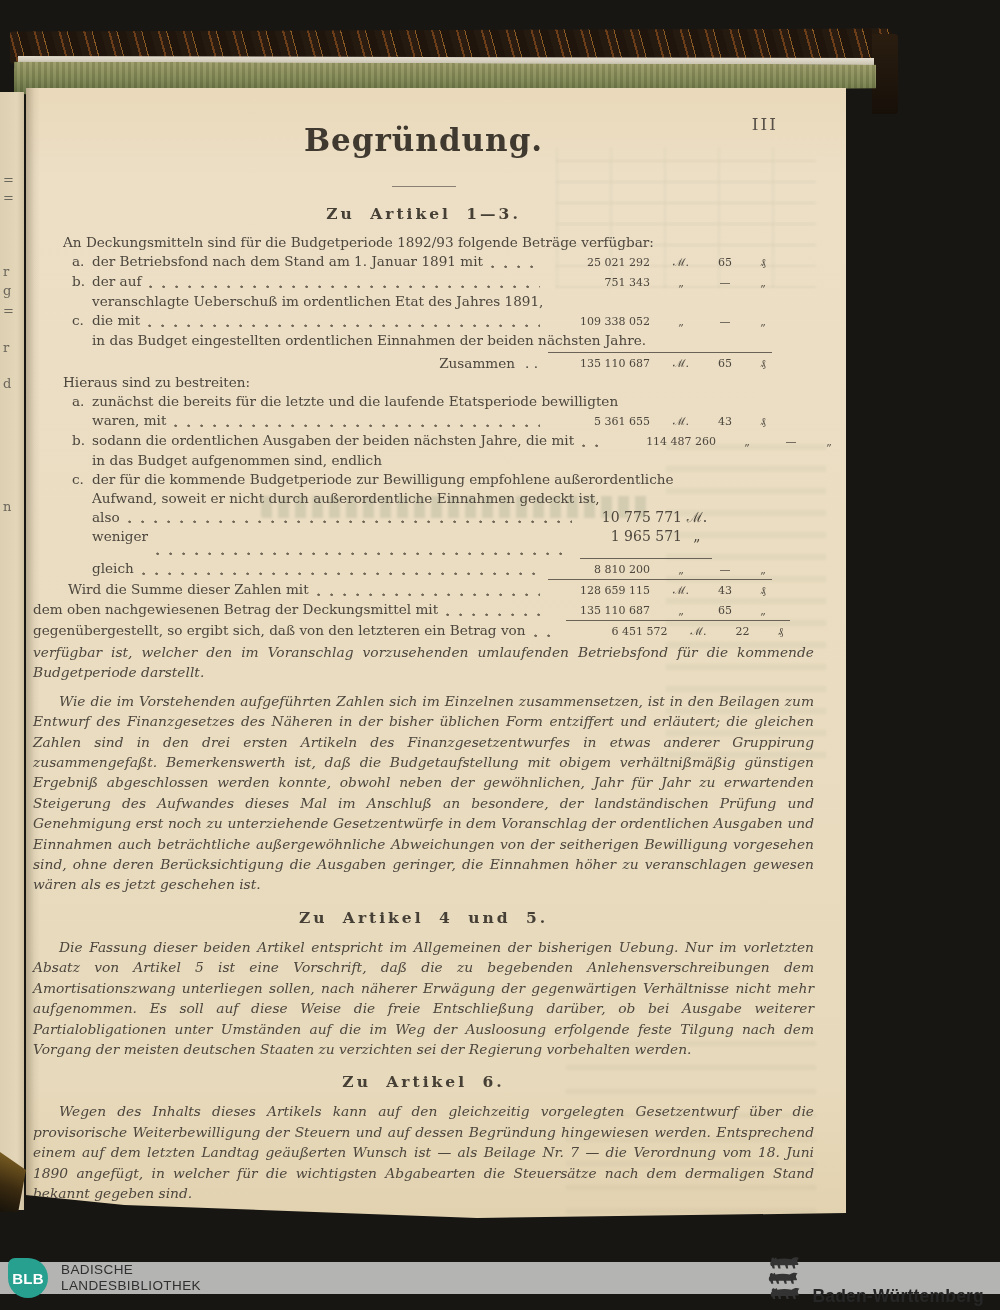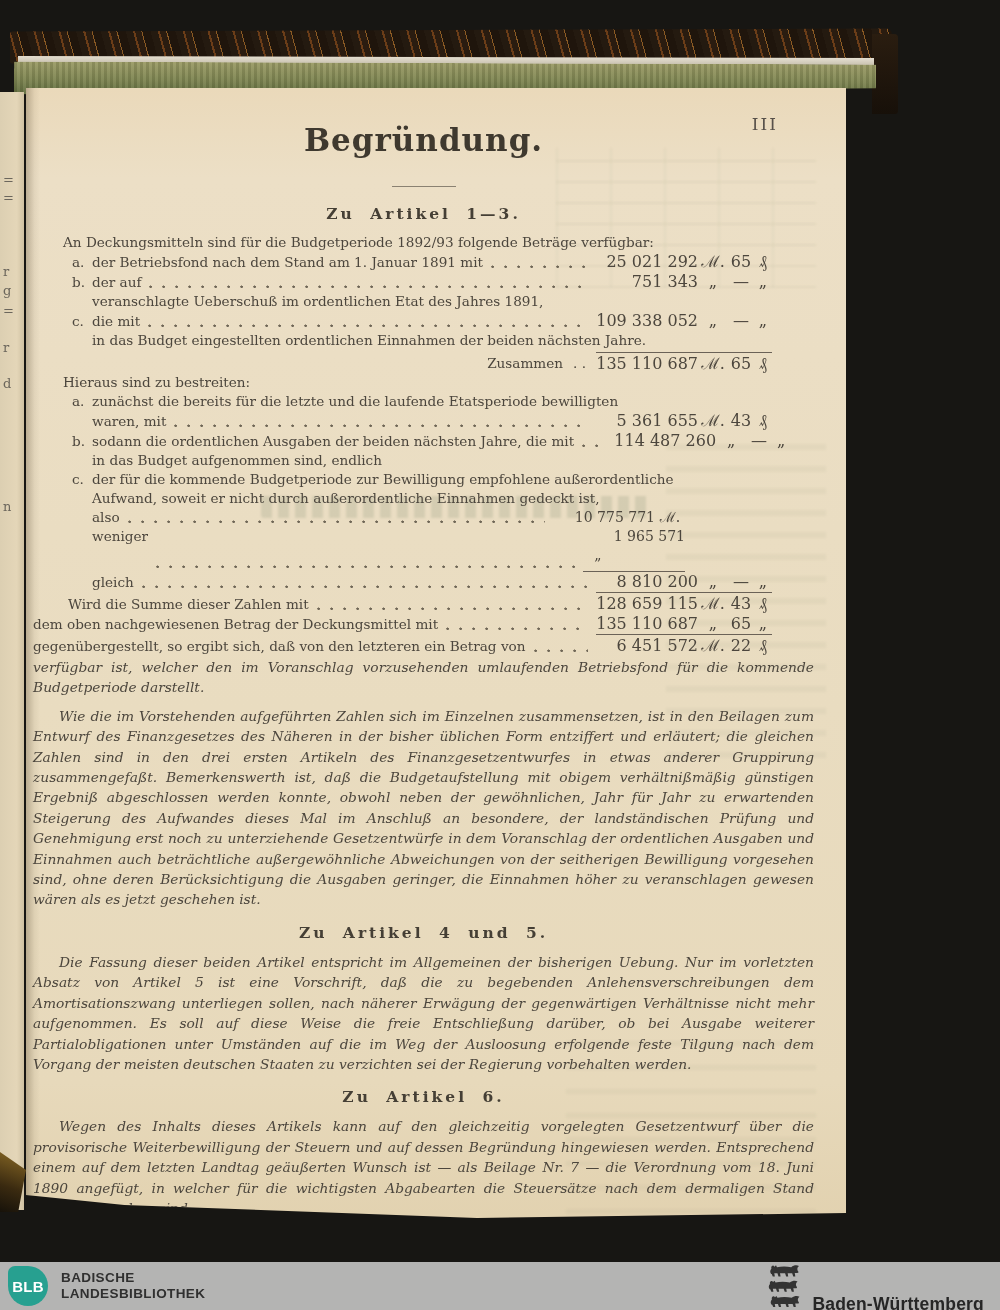--- a/index.html
+++ b/index.html
@@ -73,28 +73,28 @@
   .bline.sum{padding-left:0;}
   .bline.ind1{padding-left:35px;}
   .bline.total{justify-content:flex-end;margin-top:2px;align-items:flex-end;}
   .marker{width:20px;flex:none;}
   .btext{flex:none;white-space:nowrap;}
   .leader{
     flex:1;height:10px;align-self:flex-end;margin:0 8px 3px 8px;min-width:24px;
     background:radial-gradient(circle at 1.6px 55%, rgba(90,82,68,.85) 1.05px, transparent 1.5px);
     background-size:13px 5px;background-repeat:repeat-x;background-position:left bottom;
   }
-  .rgrp{display:flex;flex:none;align-items:baseline;font-size:16px;}
+  .rgrp{display:flex;flex:none;align-items:baseline;font-size:11px;gap:16px;}
   .rgrp.rule{border-top:1px solid #6b6257;padding-top:1px;}
   .amt{width:102px;text-align:right;flex:none;}
   .c1{width:30px;text-align:center;flex:none;}
   .c2{width:26px;text-align:center;flex:none;}
   .c3{width:18px;text-align:center;flex:none;}
-  .igrp{display:flex;flex:none;align-items:baseline;margin-right:87px;font-size:14px;}
-  .igrp.underline{border-bottom:1px solid #6b6257;padding-bottom:6px;flex-direction:column;}
+  .igrp{display:flex;flex:none;align-items:baseline;margin-right:60px;font-size:14px;}
+  .igrp.underline{border-bottom:1px solid #6b6257;padding-bottom:12px;}
   .iamt{width:102px;text-align:right;flex:none;}
   .ic{width:30px;text-align:center;flex:none;}
   .tdots{margin:0 10px;flex:none;}
   
   .para{font-size:13.8px;line-height:20.4px;text-align:justify;color:#4c463d;margin:0;font-style:italic;}
   .para.ind{text-indent:26px;}
   .after-budget{margin-top:1px;}
   .p-wie{margin-top:8px;}
   .end-rule{margin:22px 0 0 250px;display:flex;align-items:center;gap:9px;}
   .end-rule .seg1{width:170px;border-top:1px solid #8a8172;height:0;}
@@ -114,31 +114,31 @@
   .bleed.col-r{
     left:640px;top:340px;width:160px;height:330px;
     background:repeating-linear-gradient(0deg,rgba(125,135,108,.14) 0 6px,transparent 6px 22px);
   }
   .bleed.bottom-r{
     left:540px;top:950px;width:250px;height:200px;
     background:repeating-linear-gradient(0deg,rgba(125,135,108,.12) 0 5px,transparent 5px 24px);
   }
   
   .footer{
-    position:absolute;left:0;top:1262px;width:1000px;height:48px;
+    position:absolute;left:0;top:1262px;width:1000px;height:32px;
     background:#b4b4b3;display:flex;align-items:center;
     font-family:"Liberation Sans", sans-serif;
   }
   .blb-logo{
     width:40px;height:40px;margin-left:8px;flex:none;
     background:#27a090;border-radius:7px 50% 50% 50%;
     display:flex;align-items:center;justify-content:center;
     color:#fff;font-size:15px;font-weight:bold;letter-spacing:.3px;
   }
-  .lib-name{margin-left:13px;font-size:13.5px;font-weight:bold;color:#303030;
+  .lib-name{margin-left:13px;font-size:13.5px;font-weight:normal;color:#303030;
     line-height:16px;letter-spacing:.4px;}
   .footer-right{margin-left:auto;margin-right:16px;display:flex;align-items:center;gap:9px;}
   .coa{flex:none;}
   .region{font-size:17.5px;font-weight:bold;color:#262626;letter-spacing:.2px;margin-top:36px;}
 </style>
 </head>
 <body>
 
 <div class="cover-top"></div>
 <div class="cover-corner-r"></div>

